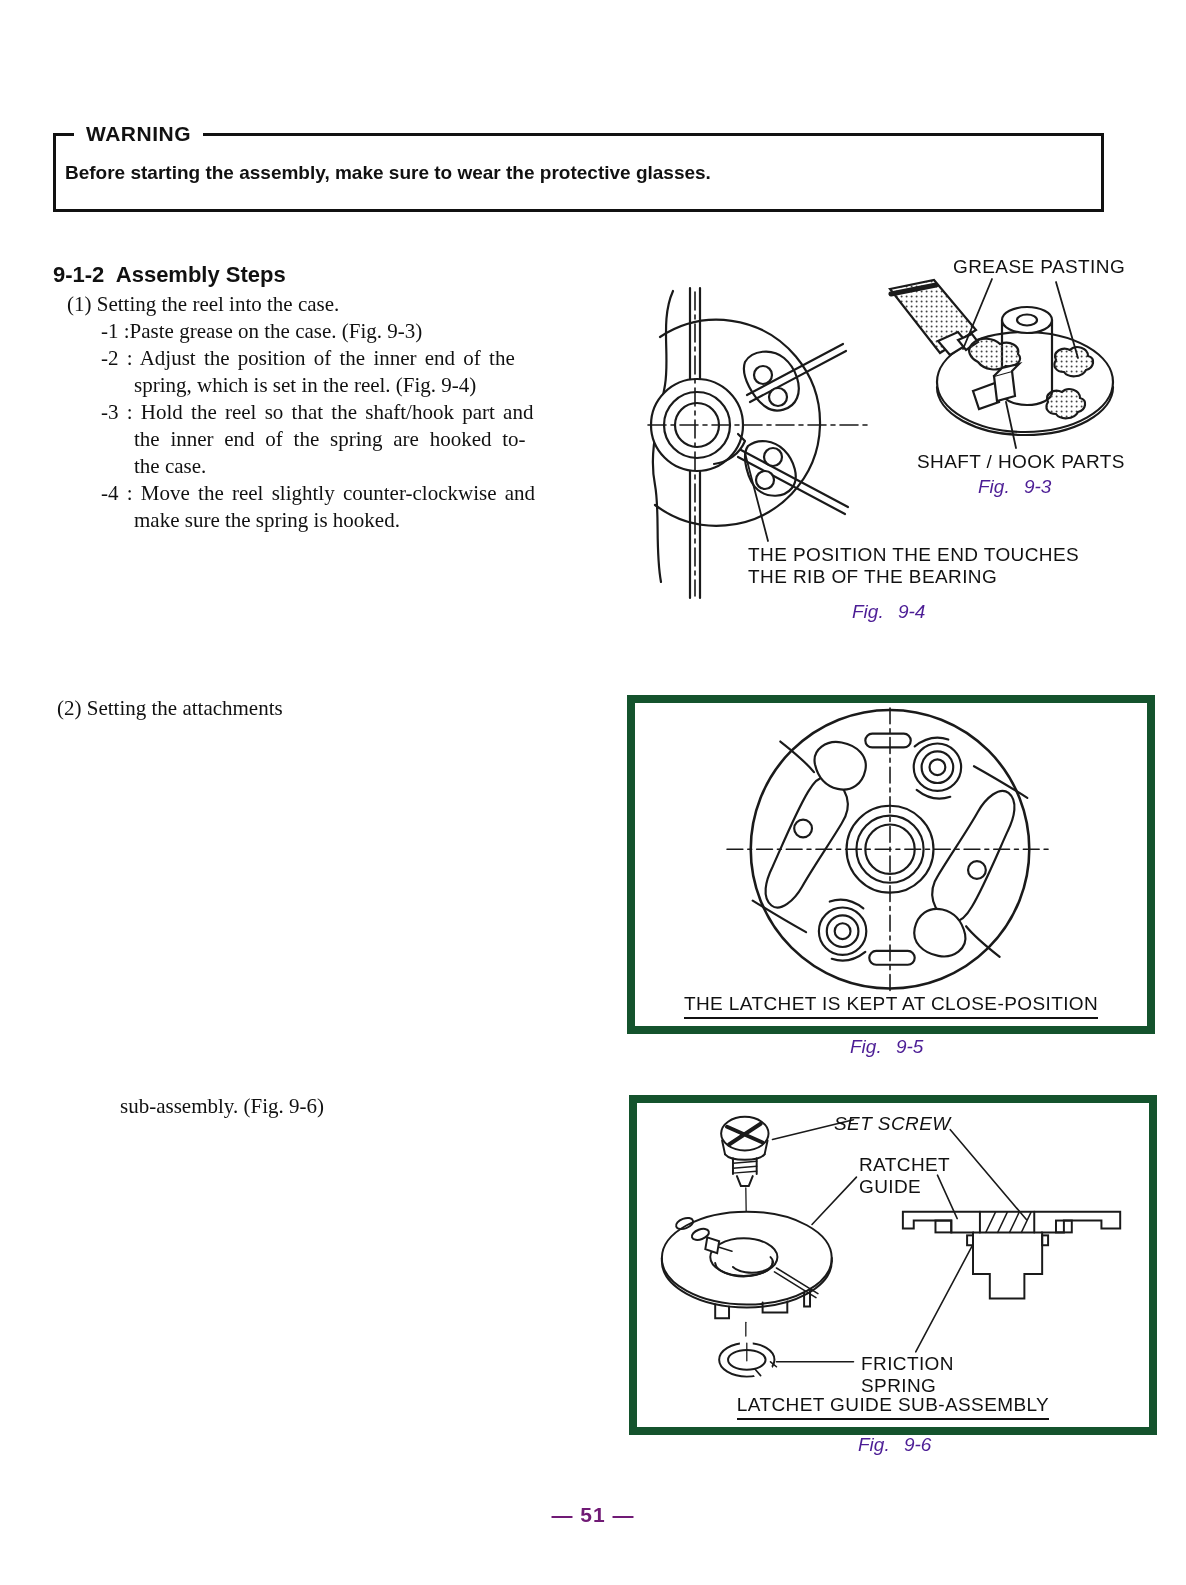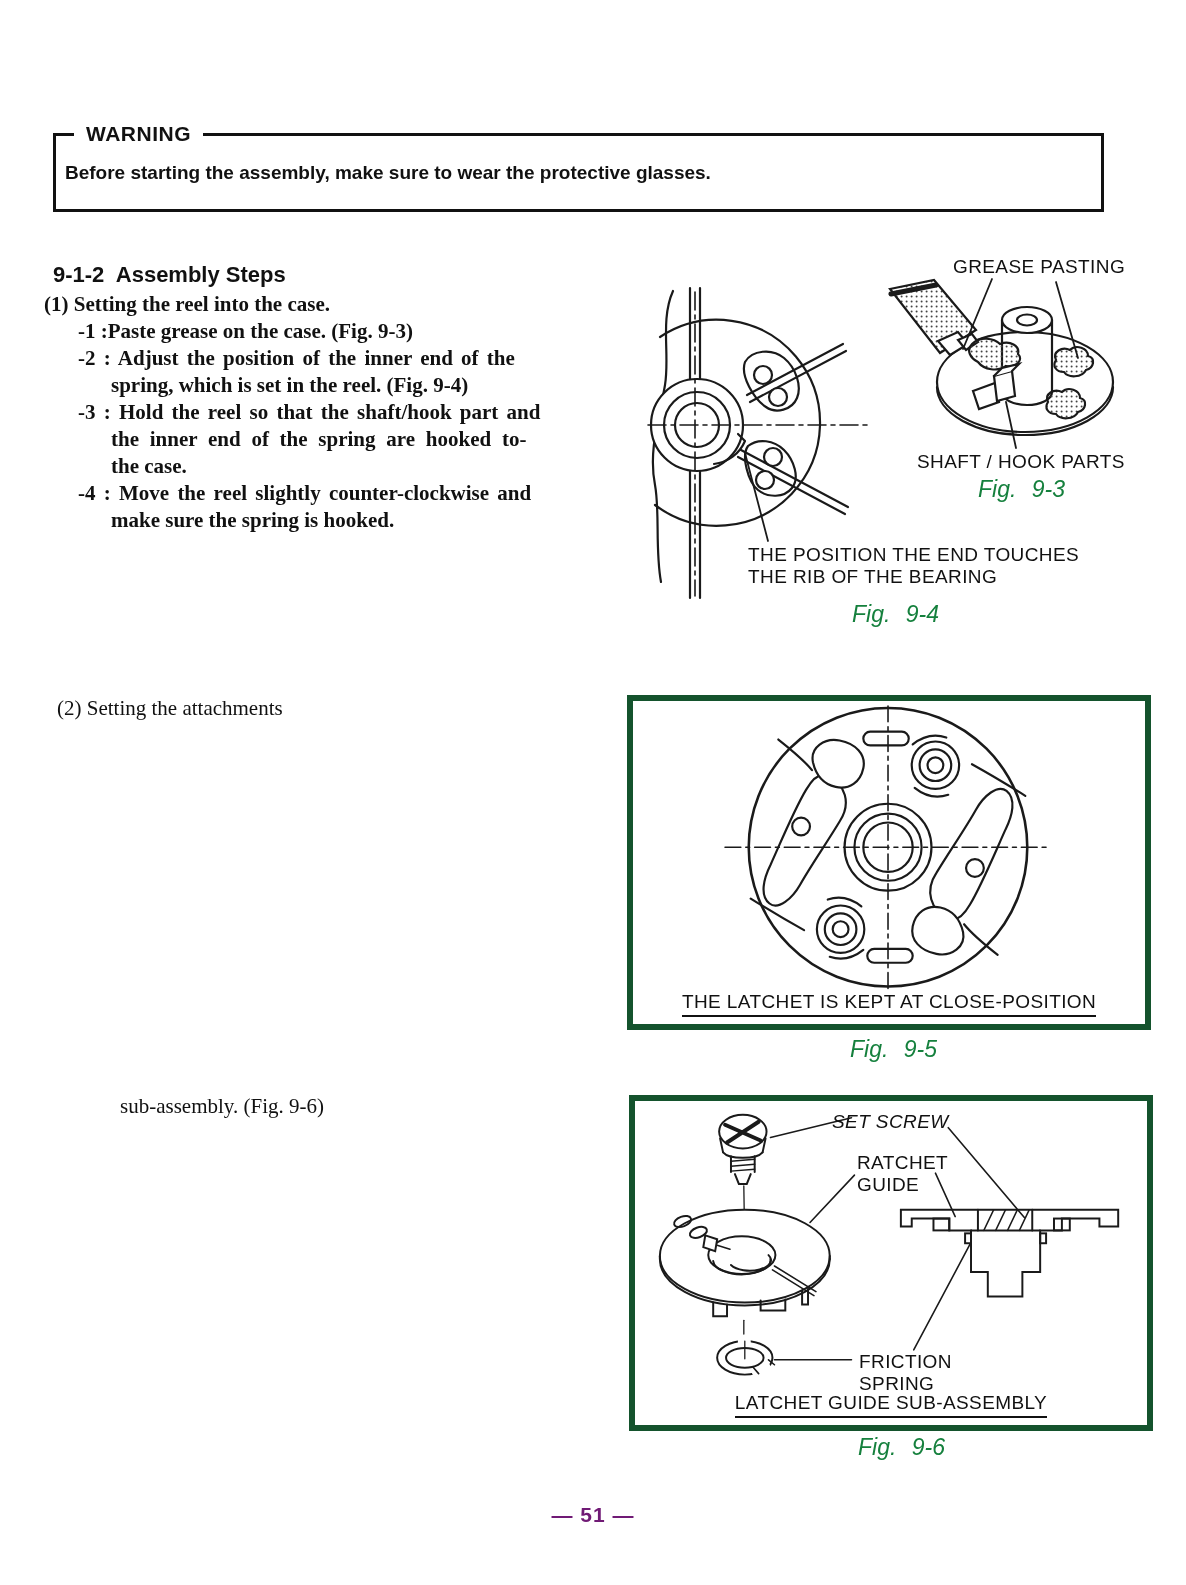--- a/index.html
+++ b/index.html
@@ -20,42 +20,42 @@
   .tblock div{white-space:pre-wrap;}
   .ind1{padding-left:34px;}
   .ind2{padding-left:67px;}
   .ind0b{padding-left:4px;}
   .j1{word-spacing:3px;}
   .j2{word-spacing:5.5px;}
   
   .figlabel{position:absolute;font-family:"Liberation Sans",sans-serif;font-size:19px;
             line-height:22px;letter-spacing:.4px;color:#111;white-space:pre-line;}
   .figcaption{position:absolute;font-family:"Liberation Sans",sans-serif;font-style:italic;
-              font-size:23px;word-spacing:9px;color:#15803d;}
-  .figbox{position:absolute;border:6px solid #14532d;background:#fff;}
+              font-size:19px;word-spacing:9px;color:#4c1d95;}
+  .figbox{position:absolute;border:8px solid #14532d;background:#fff;}
   .boxlabel-wrap{position:absolute;left:0;right:0;bottom:7px;text-align:center;}
   .boxlabel{display:inline-block;font-family:"Liberation Sans",sans-serif;font-size:19px;
             letter-spacing:.4px;color:#111;border-bottom:2px solid #111;padding-bottom:2px;}
   svg{position:absolute;}
   .pageno{position:absolute;left:0;right:0;top:1503px;text-align:center;
           font-family:"Liberation Sans",sans-serif;font-size:21px;letter-spacing:1px;color:#701a75;font-weight:bold;}
 </style>
 </head>
 <body>
 
 <div id="page">
 
   <div class="warning-box">
     <span class="warning-legend">WARNING</span>
     <div class="warning-body">Before starting the assembly, make sure to wear the protective glasses.</div>
   </div>
 
   <div class="heading">9-1-2  Assembly Steps</div>
 
-  <div class="tblock" style="left:44px;top:291px;width:560px;font-weight:bold;">
+  <div class="tblock" style="left:67px;top:291px;width:560px;">
     <div>(1) Setting the reel into the case.</div>
     <div class="ind1">-1 :Paste grease on the case. (Fig. 9-3)</div>
     <div class="ind1 j1">-2 : Adjust the position of the inner end of the</div>
     <div class="ind2">spring, which is set in the reel. (Fig. 9-4)</div>
     <div class="ind1 j1">-3 : Hold the reel so that the shaft/hook part and</div>
     <div class="ind2 j2">the inner end of the spring are hooked to-</div>
     <div class="ind2">the case.</div>
     <div class="ind1 j1">-4 : Move the reel slightly counter-clockwise and</div>
     <div class="ind2">make sure the spring is hooked.</div>
   </div>

